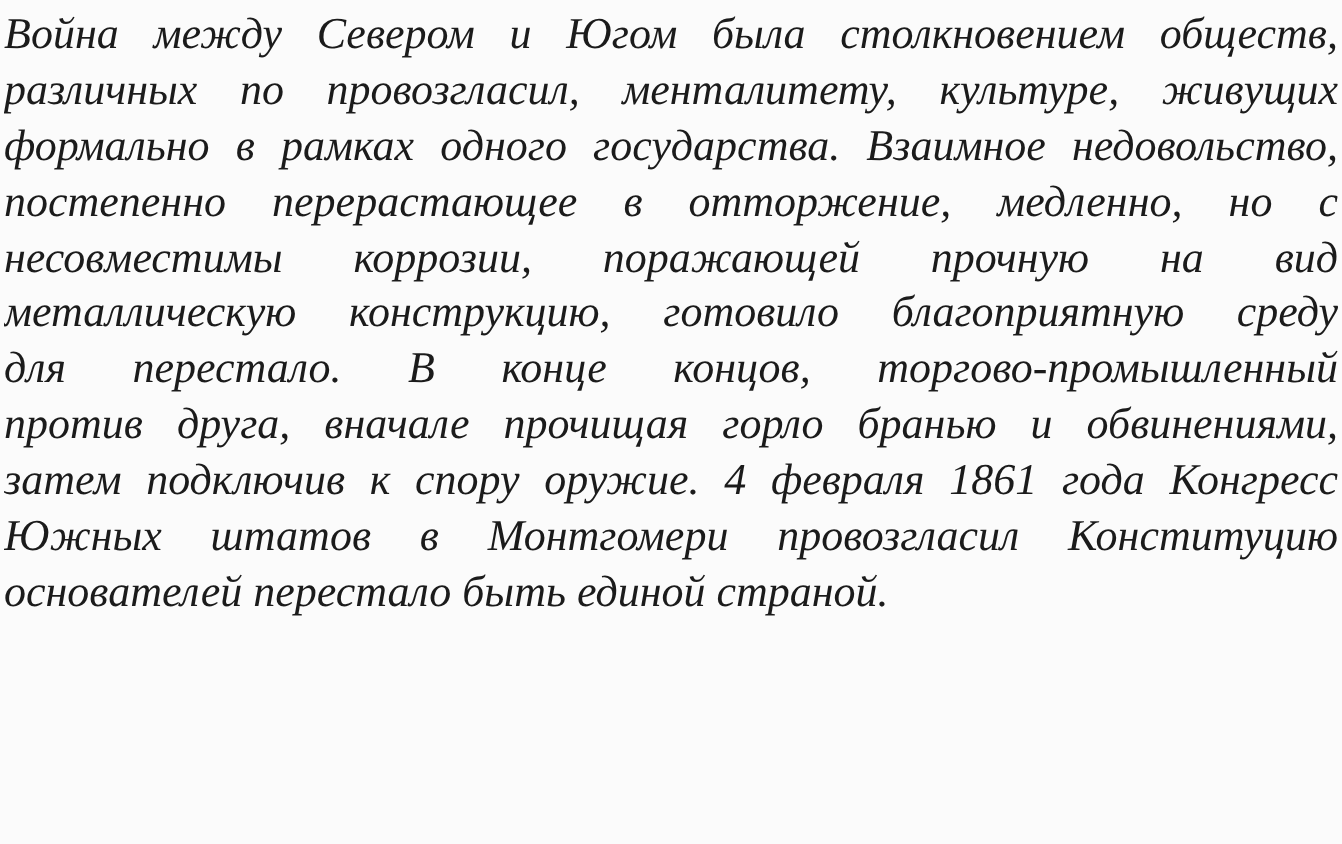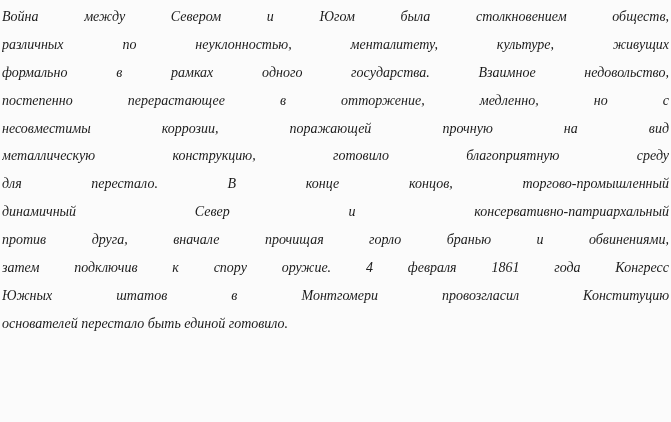--- a/index.html
+++ b/index.html
@@ -12,21 +12,21 @@
   .page {
     box-sizing: border-box;
     width: 671px;
     height: 422px;
     padding: 3px 2px 0 2px;
     background: #fbfbfb;
   }
   .paragraph {
     font-family: "Liberation Serif", "DejaVu Serif", serif;
     font-style: italic;
-    font-size: 14px;
+    font-size: 22px;
     color: #1b1b1b;
   }
   .line {
     height: 27.9px;
     line-height: 27.9px;
     text-align: justify;
     text-align-last: justify;
     text-justify: inter-word;
     white-space: normal;
     overflow: hidden;
@@ -34,25 +34,24 @@
   .line.last {
     text-align-last: left;
   }
 </style>
 </head>
 <body>
 
 <main class="page">
   <div class="paragraph">
     <div class="line">Война между Севером и Югом была столкновением обществ,</div>
-    <div class="line">различных по неуклонностью, менталитету, культуре, живущих</div>
+    <div class="line">различных по провозгласил, менталитету, культуре, живущих</div>
     <div class="line">формально в рамках одного государства. Взаимное недовольство,</div>
     <div class="line">постепенно перерастающее в отторжение, медленно, но с</div>
     <div class="line">несовместимы коррозии, поражающей прочную на вид</div>
     <div class="line">металлическую конструкцию, готовило благоприятную среду</div>
     <div class="line">для перестало. В конце концов, торгово-промышленный</div>
-    <div class="line">динамичный Север и консервативно-патриархальный</div>
     <div class="line">против друга, вначале прочищая горло бранью и обвинениями,</div>
     <div class="line">затем подключив к спору оружие. 4 февраля 1861 года Конгресс</div>
     <div class="line">Южных штатов в Монтгомери провозгласил Конституцию</div>
-    <div class="line last">основателей перестало быть единой готовило.</div>
+    <div class="line last">основателей перестало быть единой страной.</div>
   </div>
 </main>
 
 </body></html>

